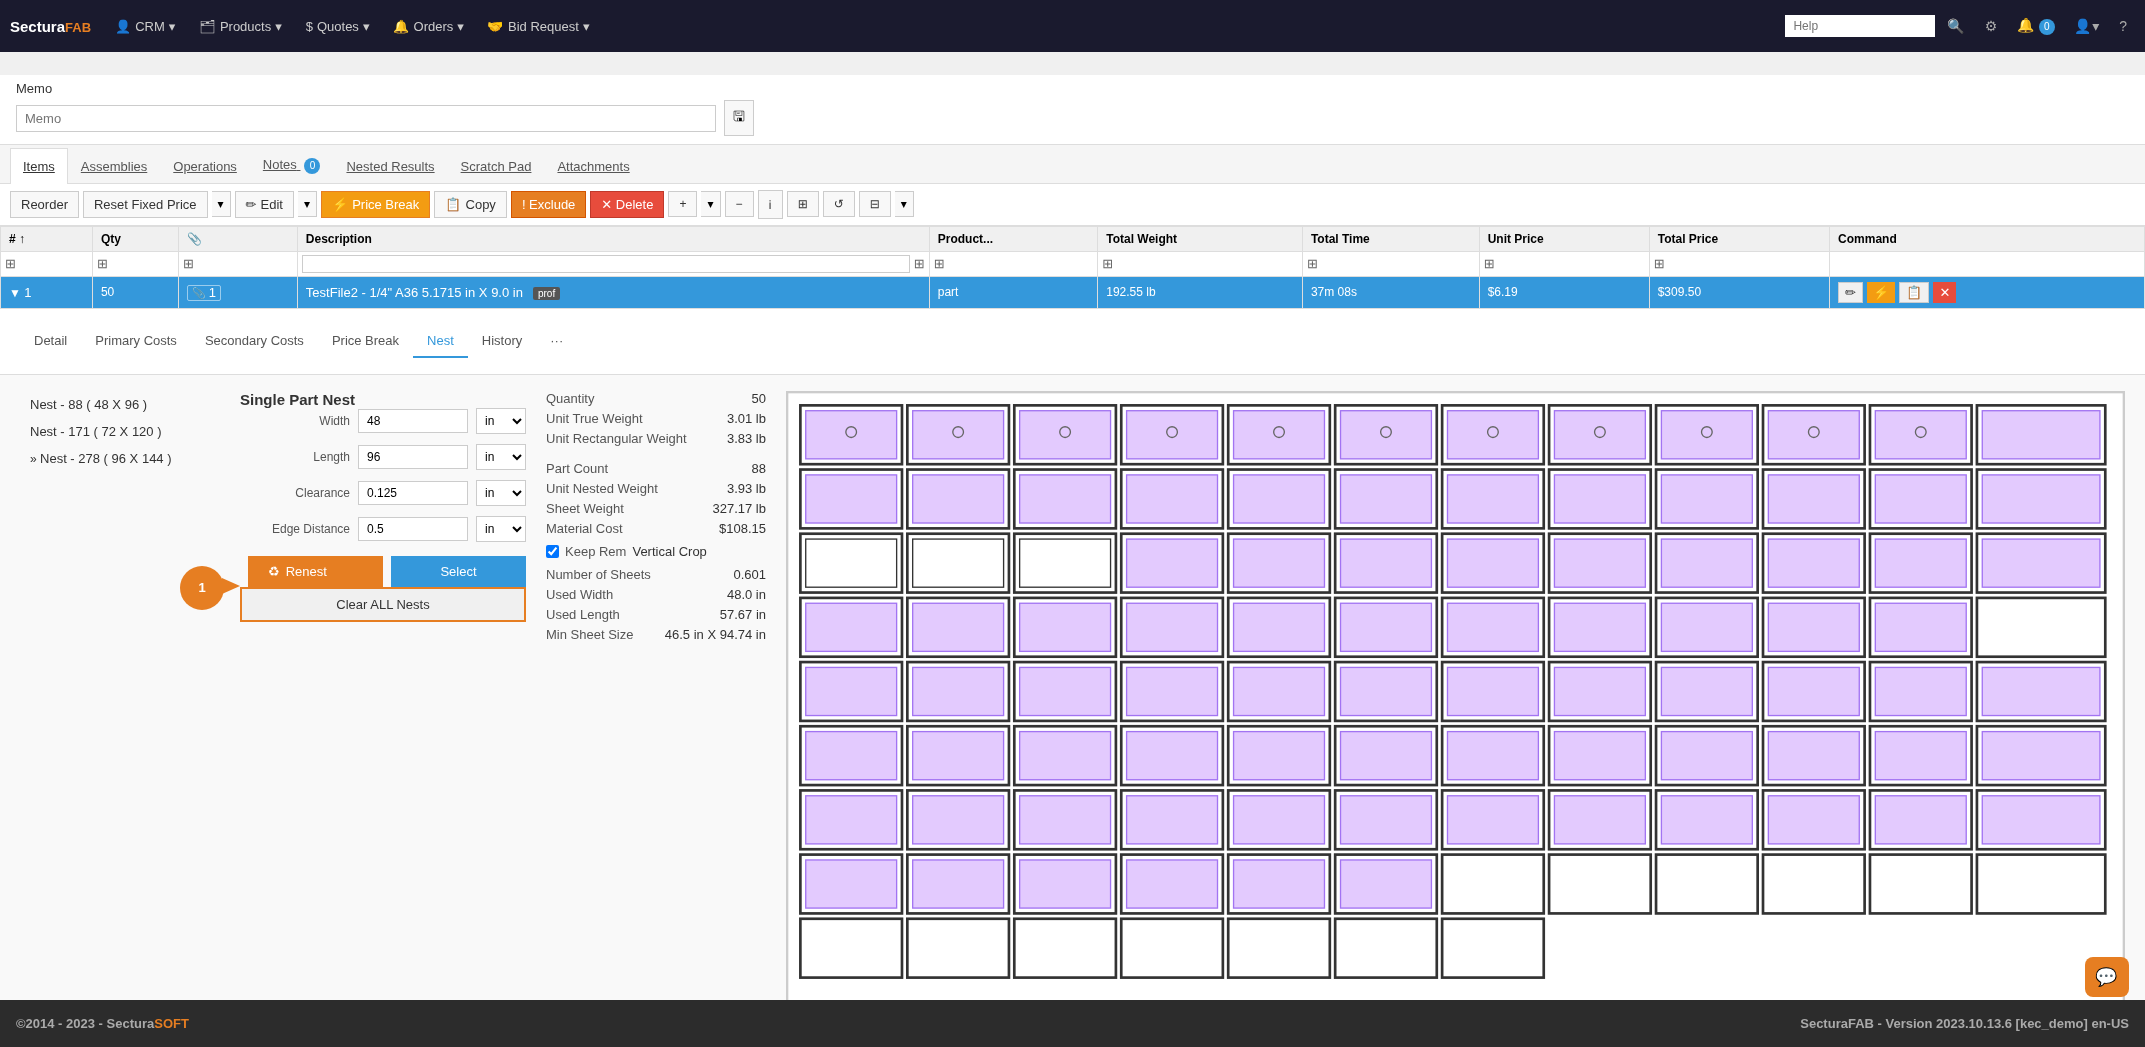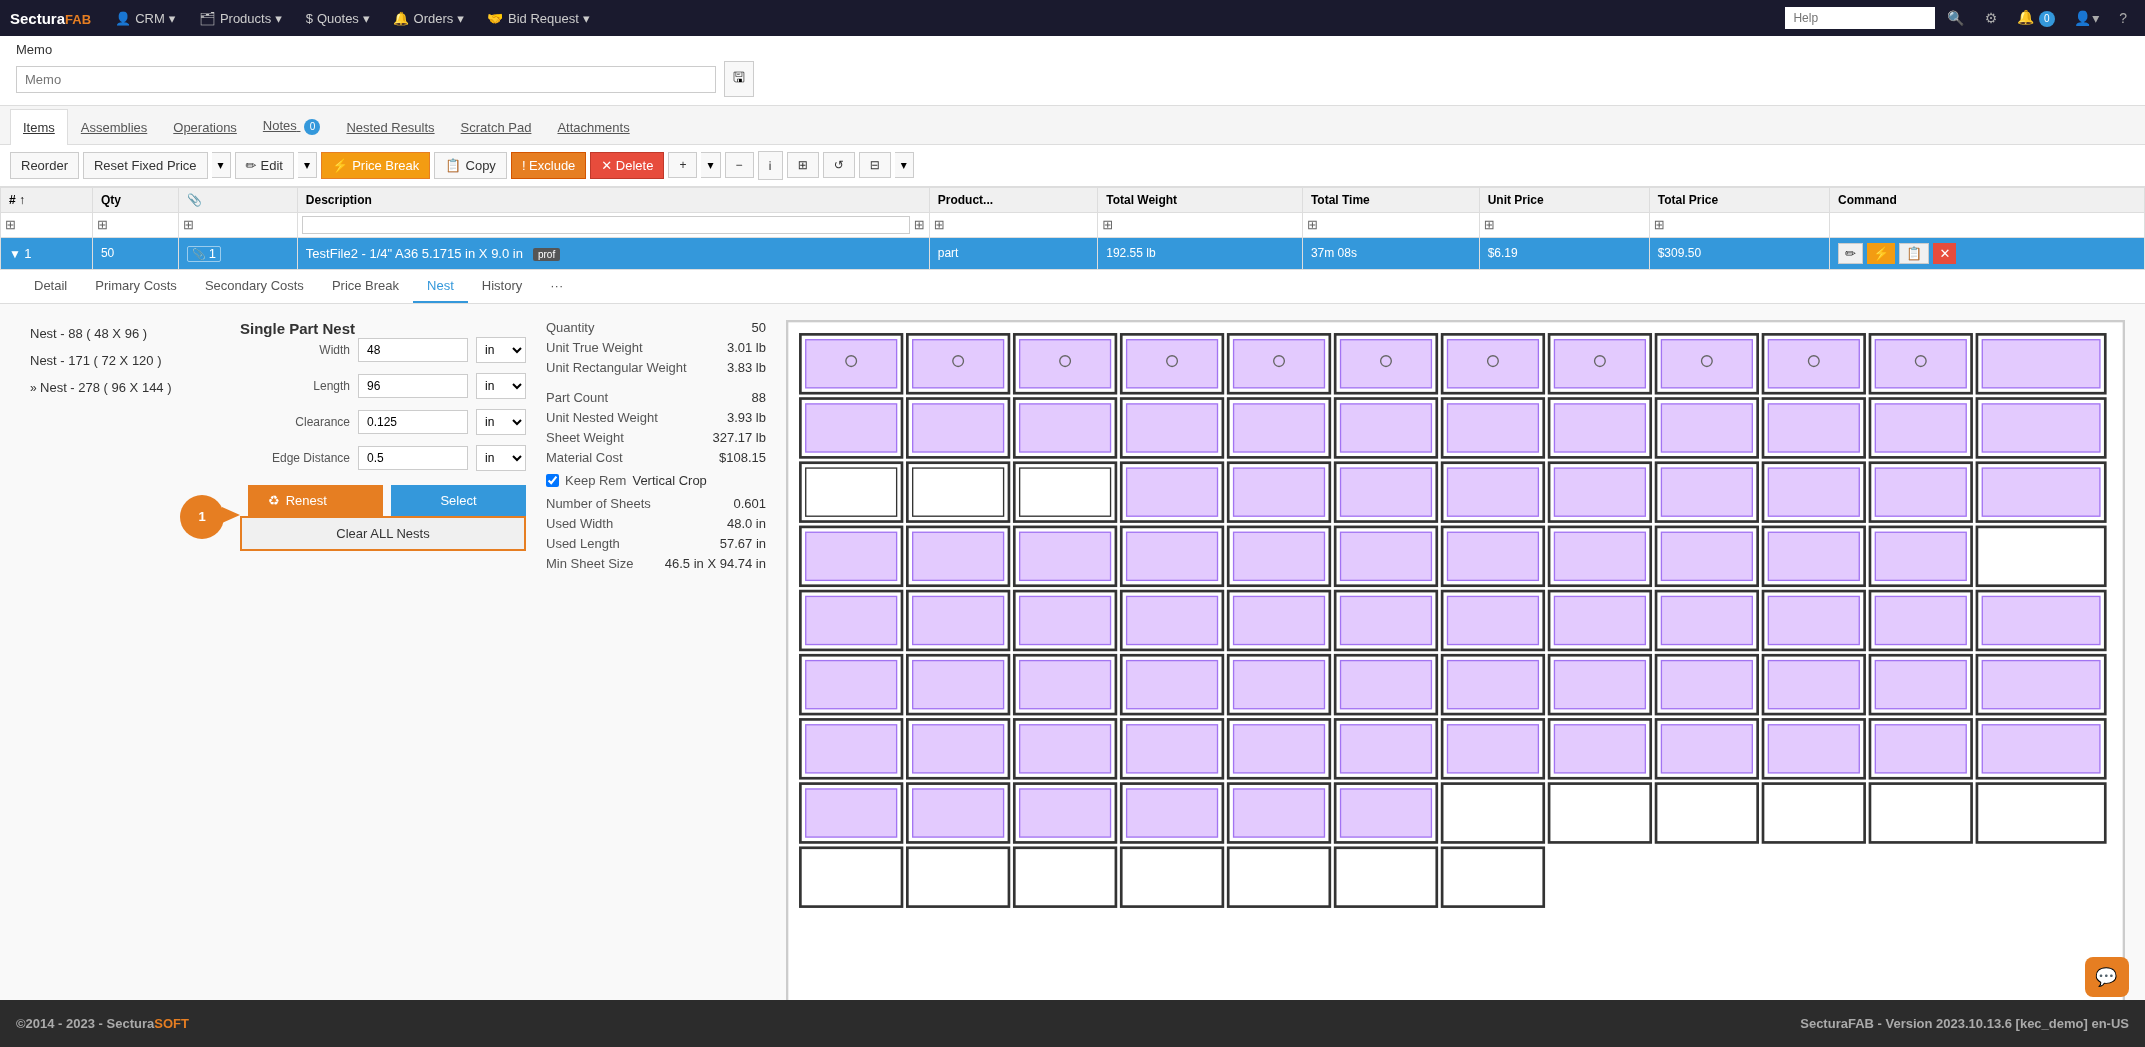--- a/index.html
+++ b/index.html
@@ -5,21 +5,21 @@
     * { box-sizing: border-box; margin: 0; padding: 0; font-family: Arial, sans-serif; font-size: 13px; }
     body { background: #f0f0f0; overflow: hidden; }
 
     
     .navbar {
       background: #1a1a2e;
       color: #ccc;
       display: flex;
       align-items: center;
       padding: 0 10px;
-      height: 36px;
+      height: 52px;
       gap: 4px;
     }
     .navbar-brand { color: white; font-weight: bold; font-size: 15px; margin-right: 10px; }
     .navbar-brand span { color: #e67e22; }
     .nav-item {
       color: #ccc;
       padding: 6px 10px;
       cursor: pointer;
       display: flex;
       align-items: center;
@@ -46,20 +46,21 @@
       display: inline-flex;
       align-items: center;
       justify-content: center;
     }
 
     
     .memo-area {
       background: white;
       padding: 6px 16px 8px;
       border-bottom: 1px solid #ddd;
+      margin-top: 23px;
     }
     .memo-label { font-size: 13px; color: #333; margin-bottom: 4px; }
     .memo-row { display: flex; align-items: center; gap: 8px; }
     .memo-input {
       flex: 1;
       border: 1px solid #ccc;
       padding: 5px 8px;
       font-size: 13px;
       color: #999;
       max-width: 700px;
@@ -172,21 +173,21 @@
       padding: 1px 5px;
       border-radius: 2px;
       font-size: 10px;
     }
 
     
     .detail-tabs {
       display: flex;
       background: white;
       border-bottom: 1px solid #ddd;
-      padding: 0 20px;
+      padding: 16px 20px;
     }
     .detail-tab {
       padding: 8px 14px;
       cursor: pointer;
       font-size: 12px;
       color: #555;
       border-bottom: 2px solid transparent;
     }
     .detail-tab.active {
       color: #3498db;

